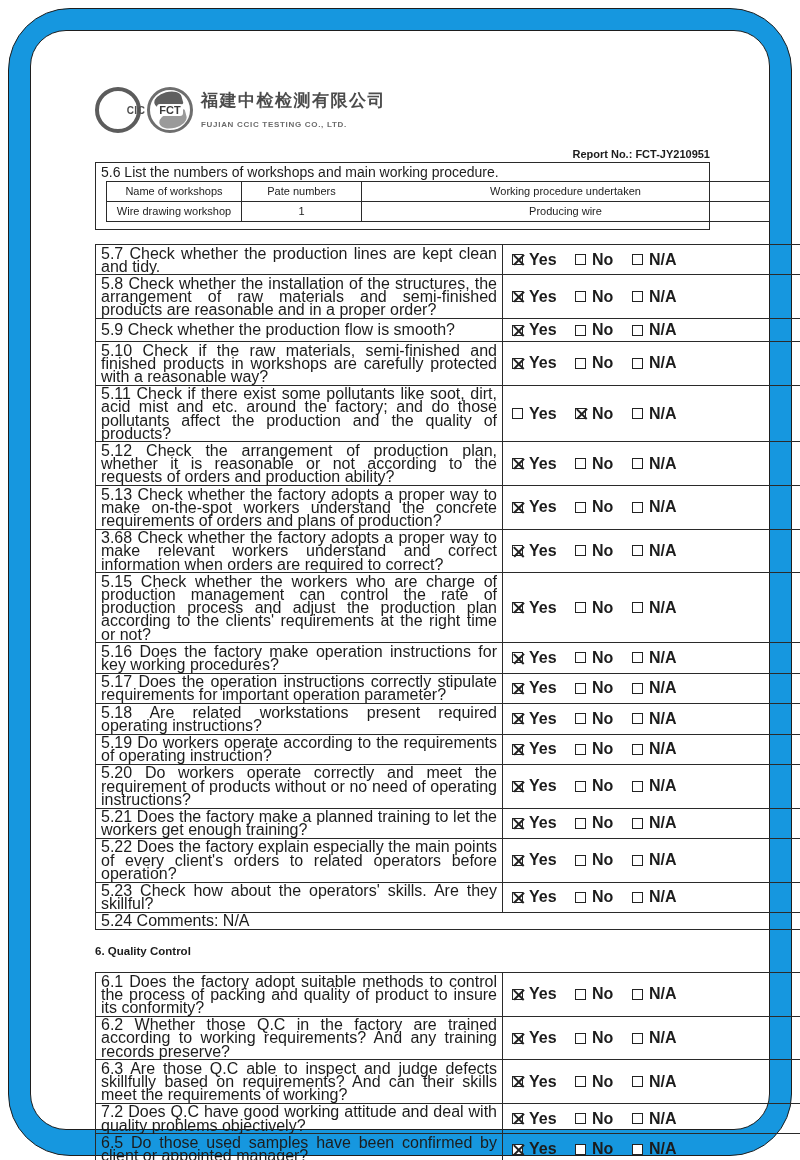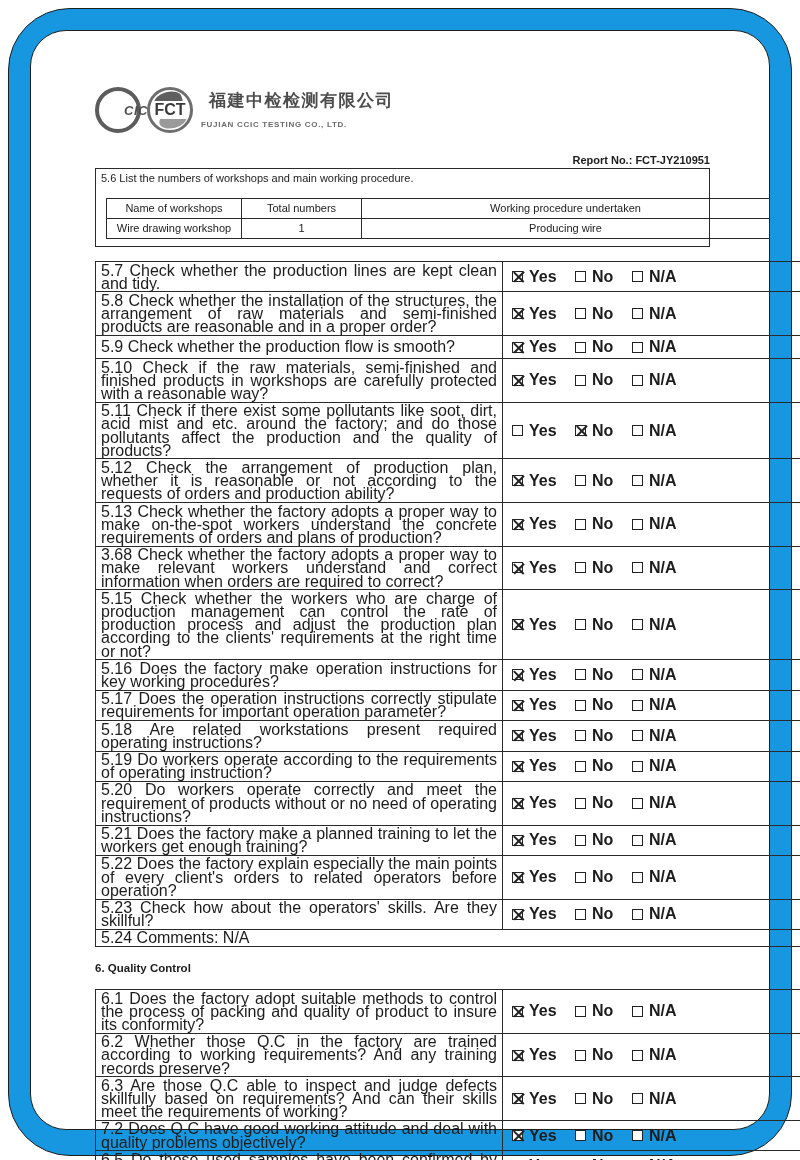--- a/index.html
+++ b/index.html
@@ -15,34 +15,34 @@
   .page {
     position:absolute; left:30px; top:30px; right:30px; bottom:30px;
     background:#ffffff; border:1px solid #1e1e1e; border-radius:36px;
   }
   .content { position:absolute; left:95px; top:84px; width:615px; }
 
   
   .header-row { display:flex; align-items:center; height:52px; }
   .logo { width:46px; height:46px; border-radius:50%; position:relative; flex:none; }
   .logo-cic { border:4px solid #5c5c5c; margin-right:6px; display:flex; align-items:center; justify-content:center; }
-  .logo-cic .ctext { font-size:13px; font-weight:700; font-style:italic; color:#4f4f4f; letter-spacing:0.5px;margin-left:36px; }
+  .logo-cic .ctext { font-size:10px; font-weight:700; color:#4f4f4f; letter-spacing:0.5px;margin-left:36px; }
   .logo-fct { border:3px solid #6e6e6e; margin-right:8px; overflow:hidden; display:flex; align-items:center; justify-content:center; background:#fff; }
   .logo-fct::before { content:""; position:absolute; left:4px; top:2px; width:28px; height:16px; background:#5f5f5f; border-radius:50% 50% 10% 50%; transform:rotate(-15deg); }
   .logo-fct::after { content:""; position:absolute; right:3px; bottom:2px; width:28px; height:16px; background:#9a9a9a; border-radius:50% 10% 50% 50%; transform:rotate(-15deg); }
-  .logo-fct .ftext { position:relative; z-index:2; background:#ffffff; padding:0 2px; font-size:16px; font-weight:700; color:#3a3a3a; border-radius:3px; }
+  .logo-fct .ftext { position:relative; z-index:2; background:#ffffff; padding:0 2px; font-size:11px; font-weight:700; color:#3a3a3a; border-radius:3px; }
   .company { display:flex; flex-direction:column; justify-content:center; }
-  .company-cn { font-size:17px; font-weight:700; color:#4c4c4c; letter-spacing:1.5px; line-height:19px;margin-left:8px; }
+  .company-cn { font-size:17px; font-weight:700; color:#4c4c4c; letter-spacing:1.5px; line-height:19px; }
   .company-en { font-size:8px; font-weight:700; color:#6b6b6b; letter-spacing:0.7px; margin-top:10px; }
 
-  .report-line { text-align:right; font-weight:700; font-size:11px; margin:18px 0 2px; }
+  .report-line { text-align:right; font-weight:700; font-size:11px; margin:12px 0 2px; }
 
   
   .wbox { border:1.6px solid #2a2a2a; }
-  .wcaption { font-size:11px; padding:2px 5px 12px; line-height:14px; }
+  .wcaption { font-size:14px; padding:2px 5px 1px; line-height:14px; }
   table.wtable { border-collapse:collapse; margin:1px 10px 7px; width:664px; font-size:11px; table-layout:fixed; }
   table.wtable td { border:1.8px solid #2a2a2a; text-align:center; padding:3px 3px; line-height:13px; }
 
   
   table.checklist { border-collapse:collapse; width:737px; font-size:16px; table-layout:fixed; }
   .mt { margin-top:14px; }
   table.checklist td { border:1.4px solid #2a2a2a; vertical-align:middle; }
   td.qcell { width:407px; padding:1.5px 5px; text-align:justify; line-height:13.2px; }
   td.acell { padding:2px 14px 2px 9px; }
   td.fullrow { padding:1.5px 5px; line-height:13.2px; }
@@ -87,21 +87,21 @@
     <div class="wcaption">5.6 List the numbers of workshops and main working procedure.</div>
     <table class="wtable">
       <colgroup>
           <col style="width:135px">
           <col style="width:120px">
           <col>
         </colgroup>
       <tbody id="workshop-tbody">
           <tr>
             <td>Name of workshops</td>
-            <td>Total numbers</td>
+            <td>Pate numbers</td>
             <td>Working procedure undertaken</td>
           </tr>
           <tr>
             <td>Wire drawing workshop</td>
             <td>1</td>
             <td>Producing wire</td>
           </tr>
         </tbody>
     </table>
   </div>

